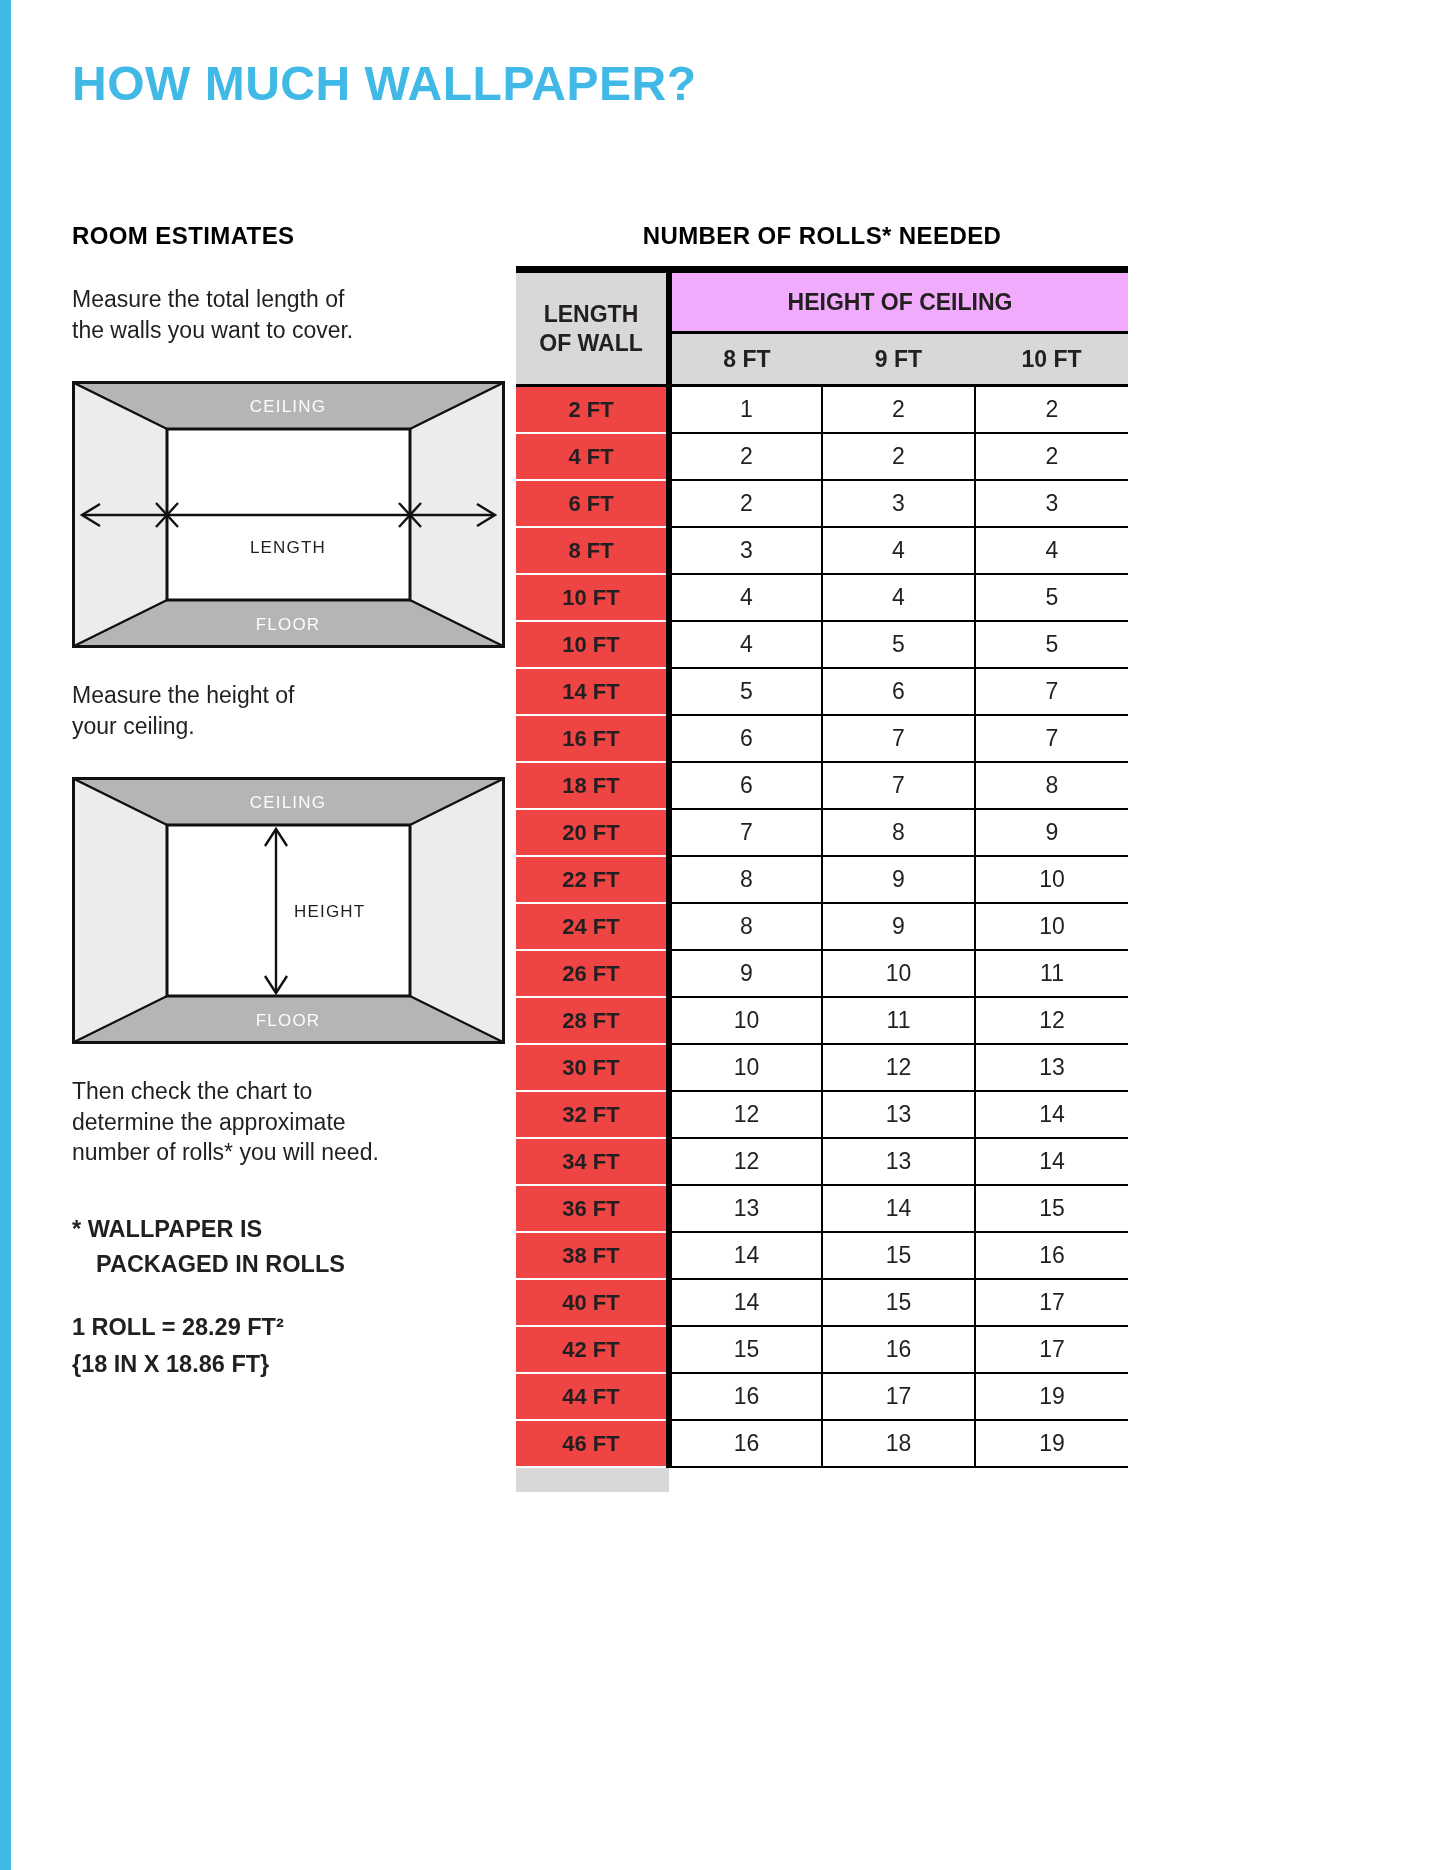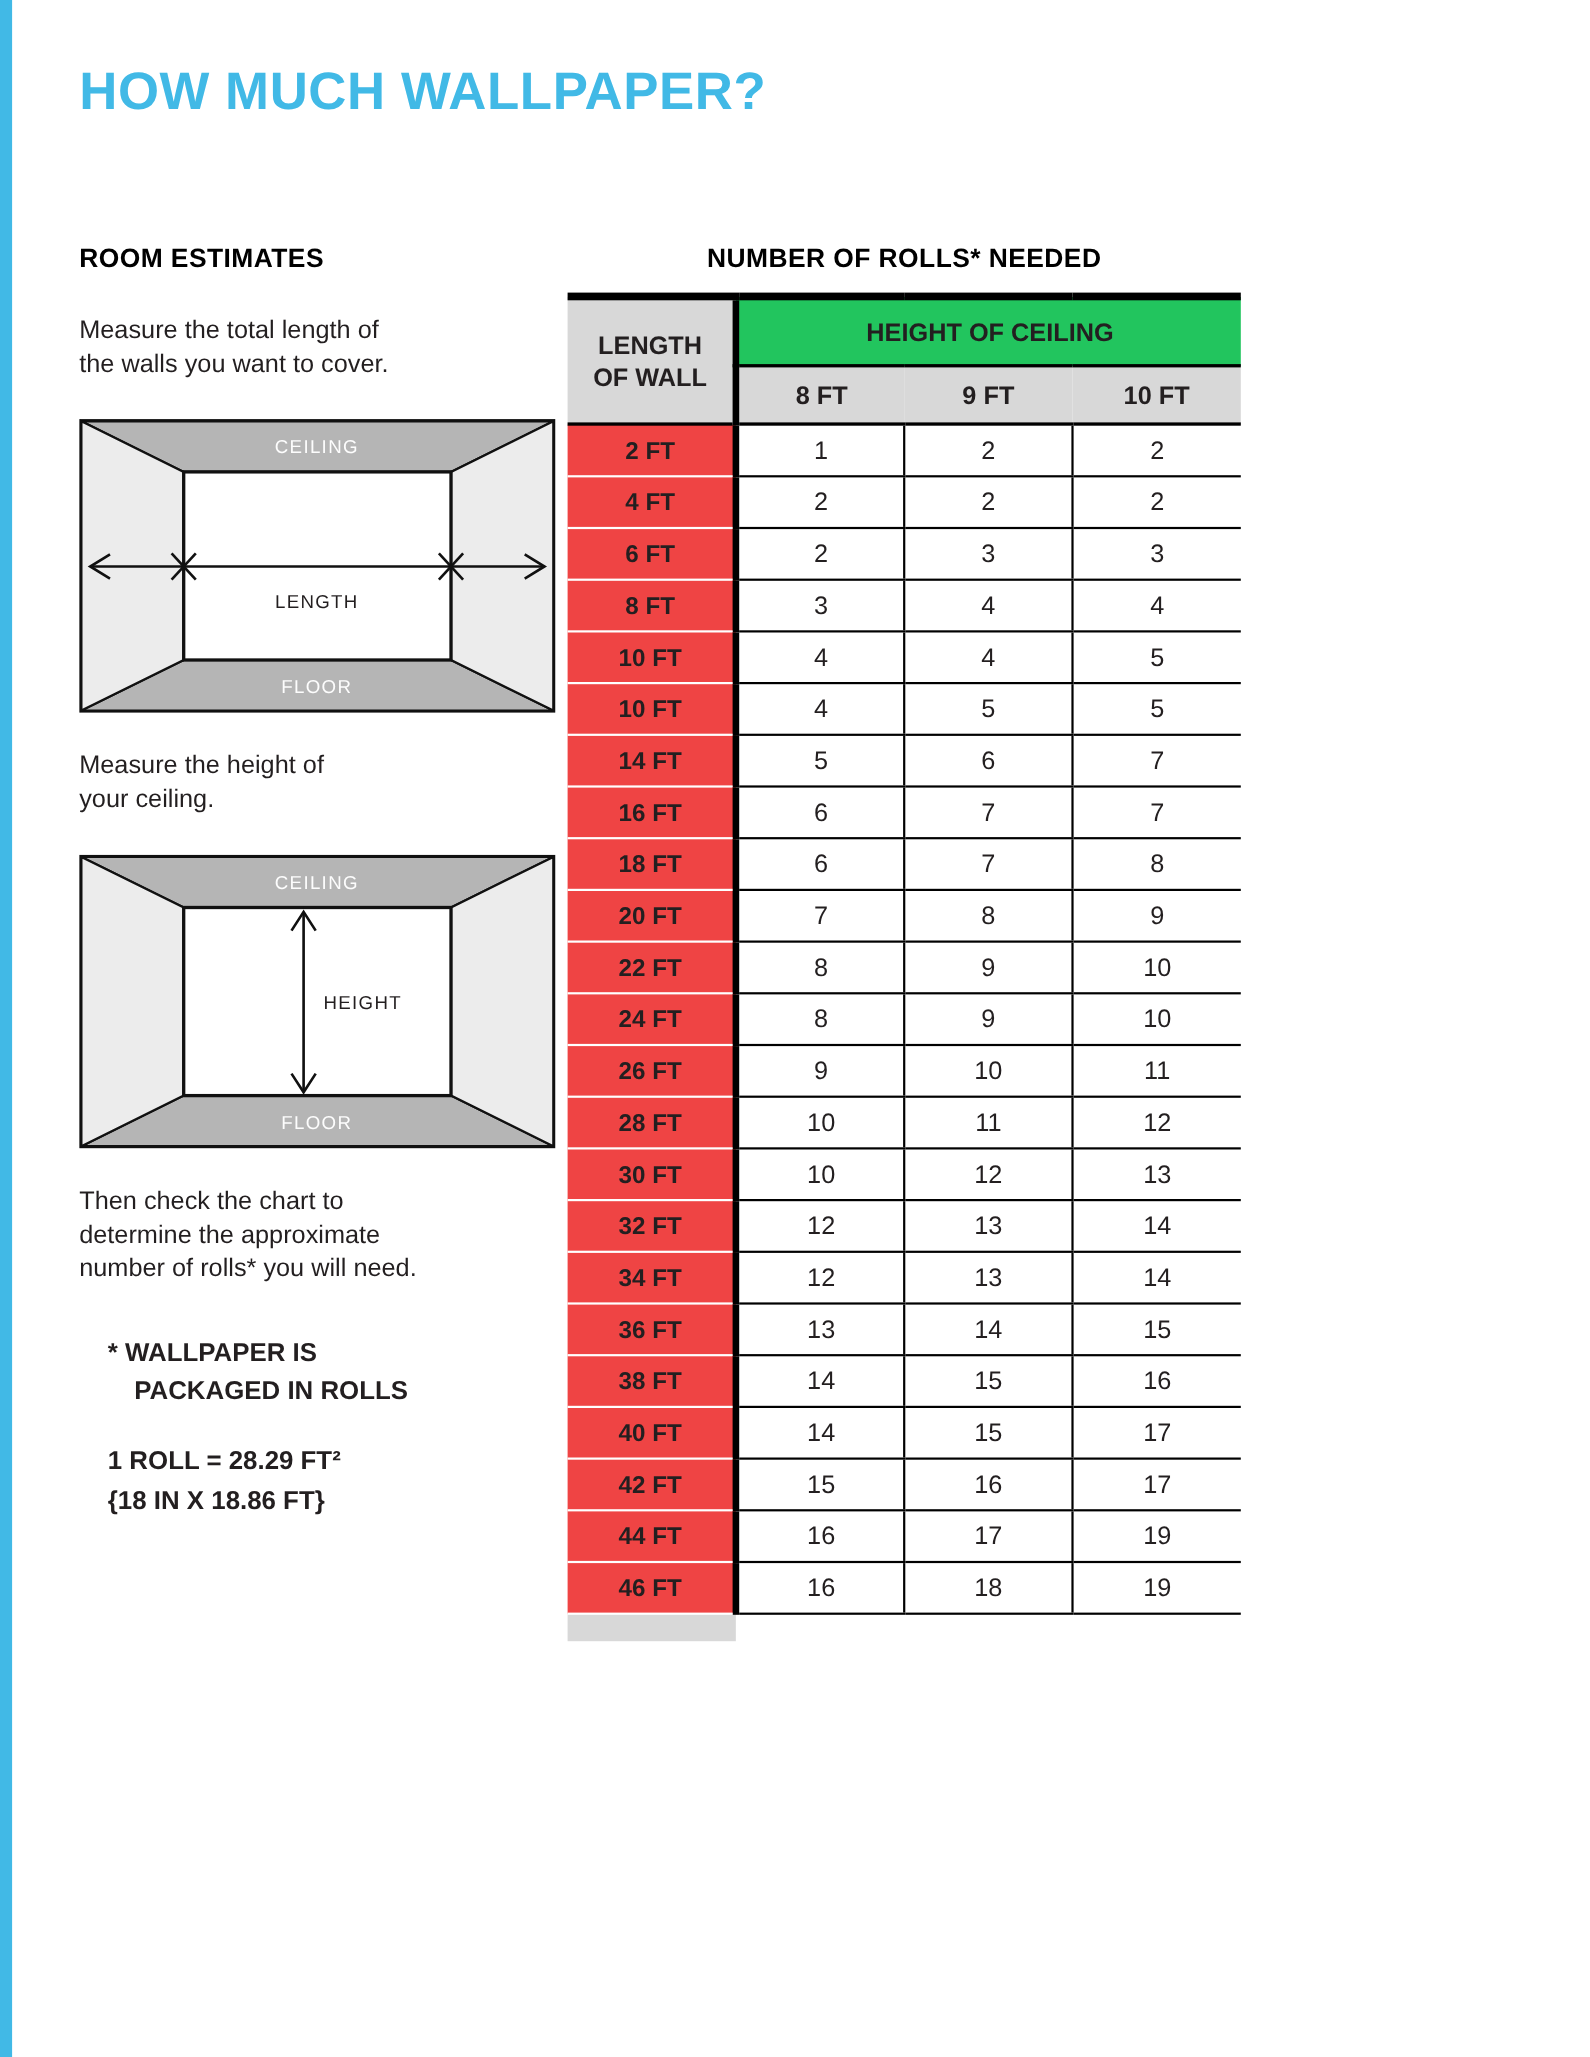--- a/index.html
+++ b/index.html
@@ -71,21 +71,21 @@
   }
   .room-diagram .lbl-white { fill: #fdfdfd; }
   .room-diagram .lbl-dark  { fill: #231f20; }
   .room-diagram .lbl-start { text-anchor: start; }
   .footnote {
     margin: 44px 0 26px 0;
     font-size: 23.5px;
     font-weight: 700;
     line-height: 1.5;
   }
-  .fn-line { display: block; margin-left: 26px; }
+  .fn-line { display: block; }
   .fn-line.indent { padding-left: 24px; }
   .roll-size {
     margin: 0;
     font-size: 23.5px;
     font-weight: 700;
     line-height: 1.6;
   }
   
   .rolls-table {
     border-collapse: collapse;
@@ -101,21 +101,21 @@
     background: #d8d8d8;
     border-top: 7px solid #000;
     border-right: 6px solid #000;
     border-bottom: 3px solid #000;
     font-size: 23px;
     font-weight: 700;
     white-space: pre-line;
     line-height: 1.25;
   }
   .ceiling-head {
-    background: #22c55e;
+    background: #f0abfc;
     border-top: 7px solid #000;
     border-bottom: 3px solid #000;
     font-size: 23px;
     font-weight: 700;
     height: 58px;
   }
   .unit-head {
     background: #d8d8d8;
     border-bottom: 3px solid #000;
     font-size: 23px;

